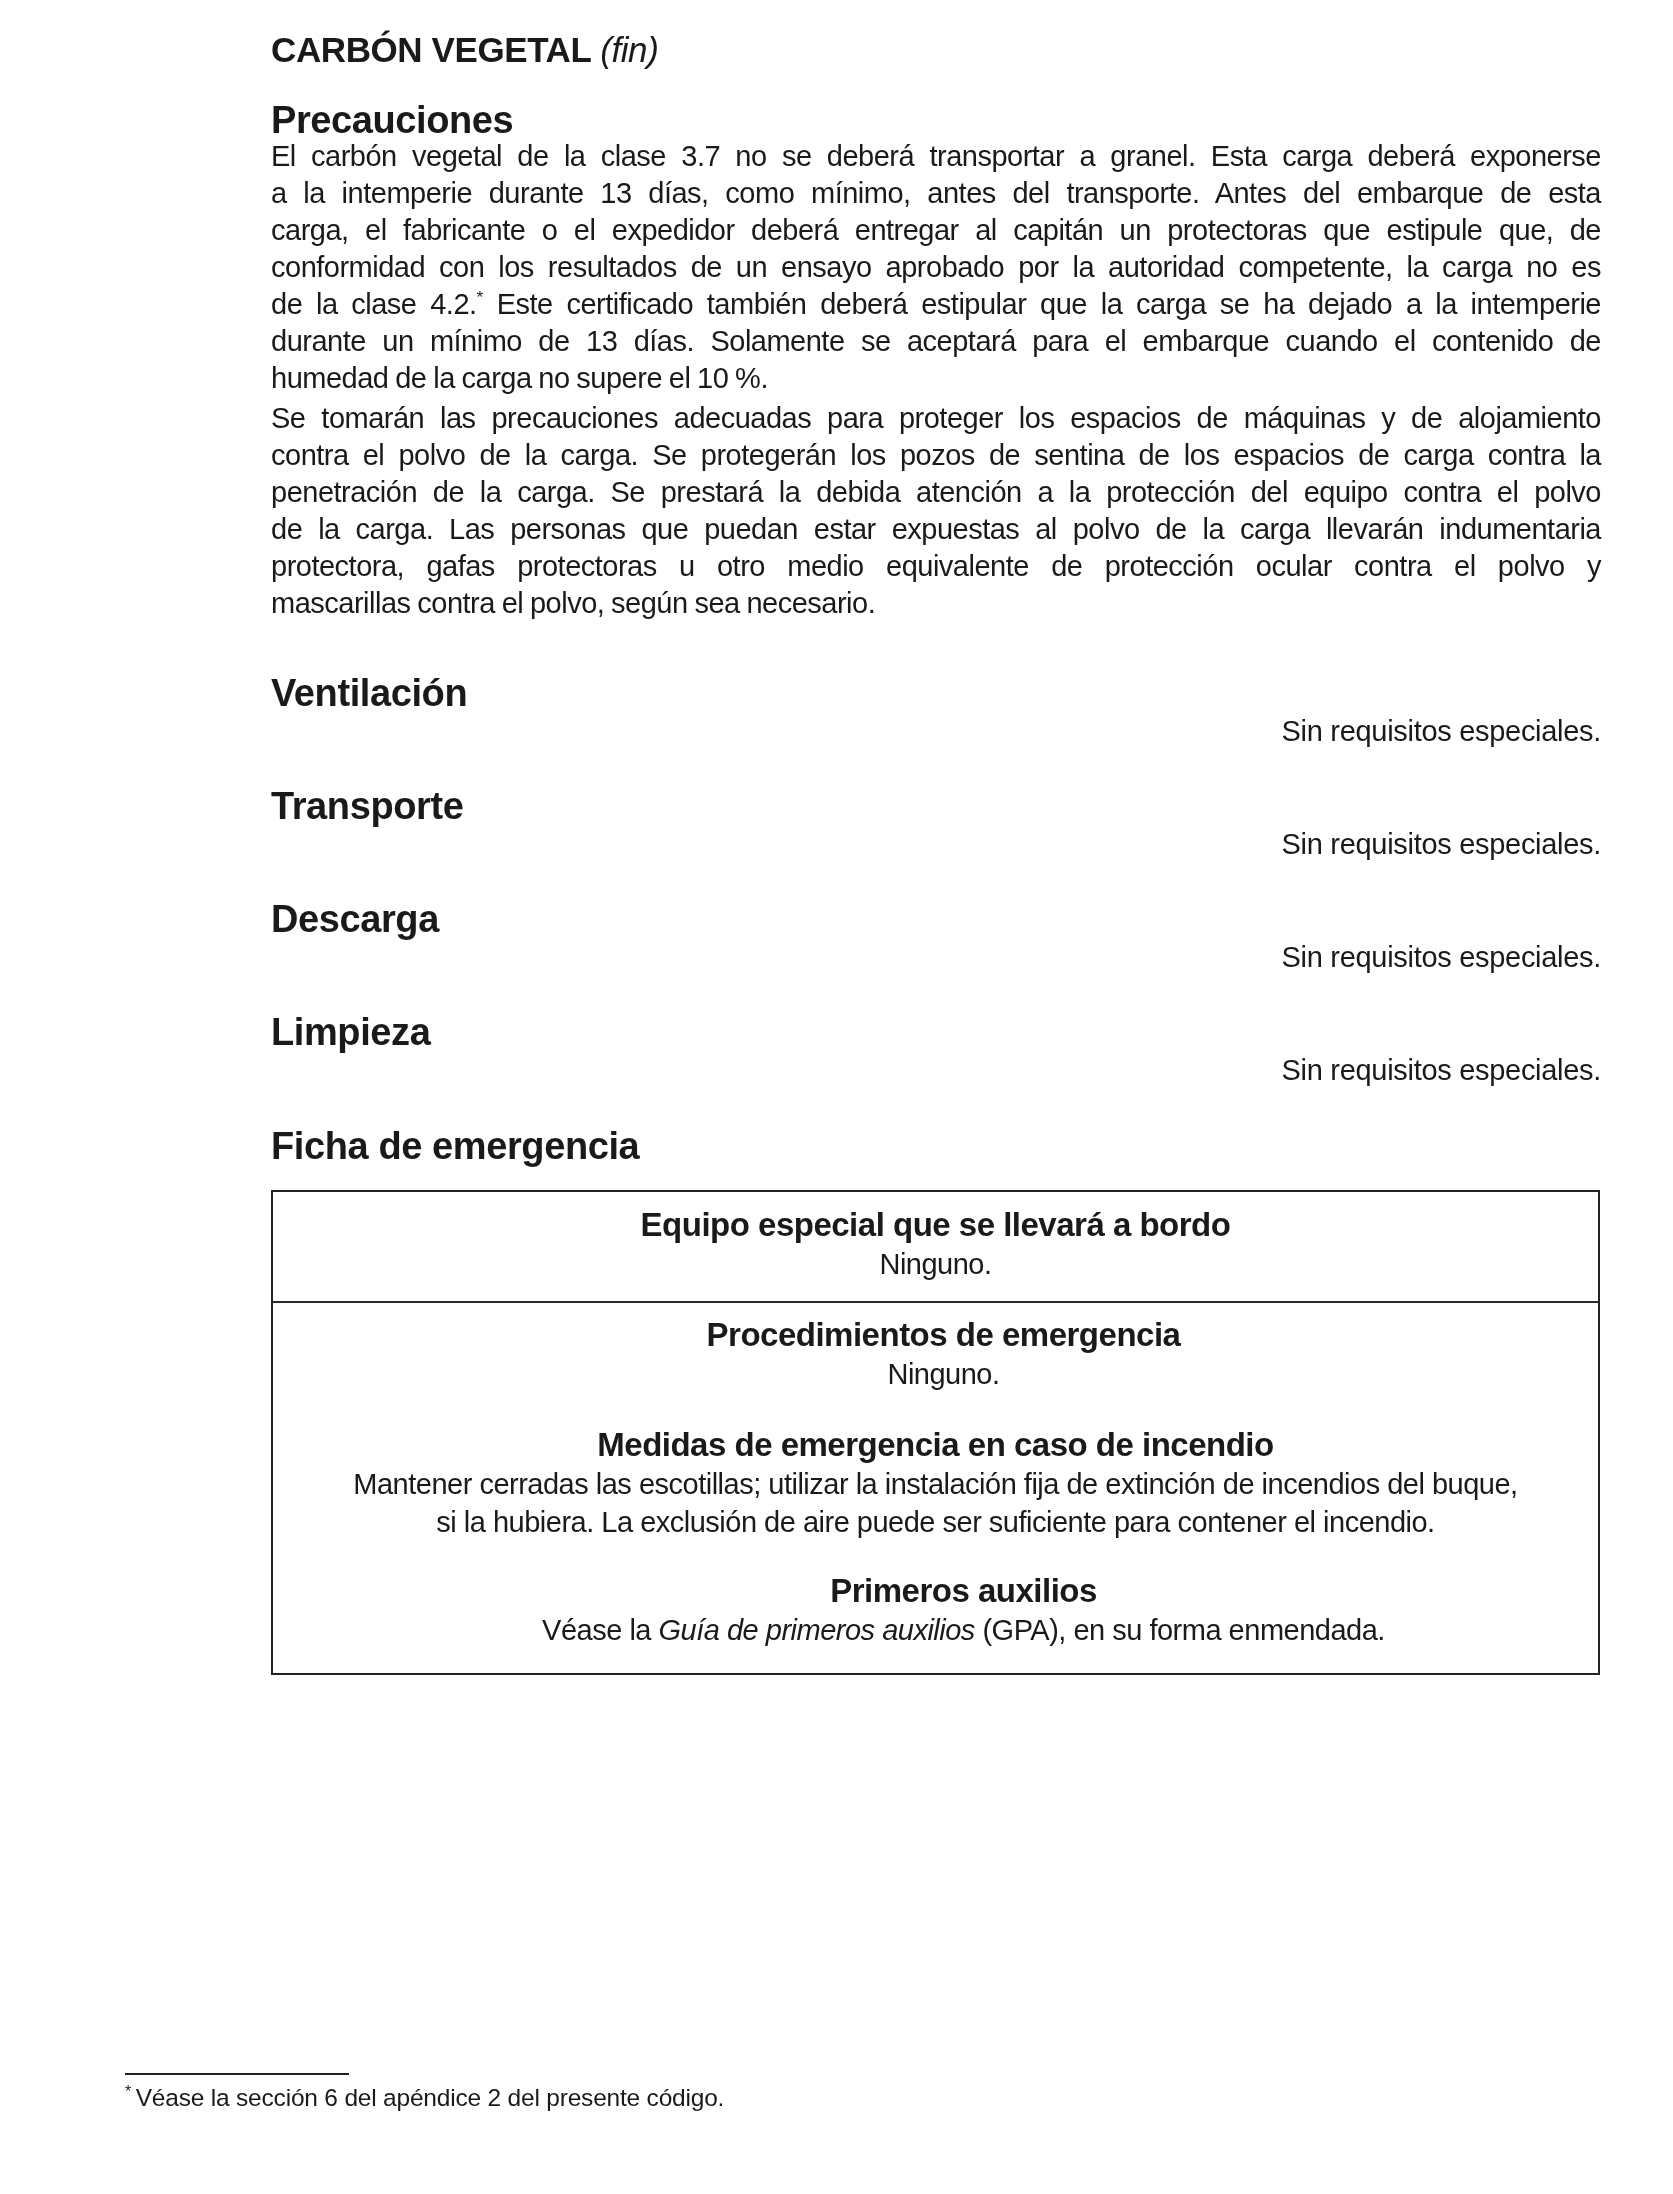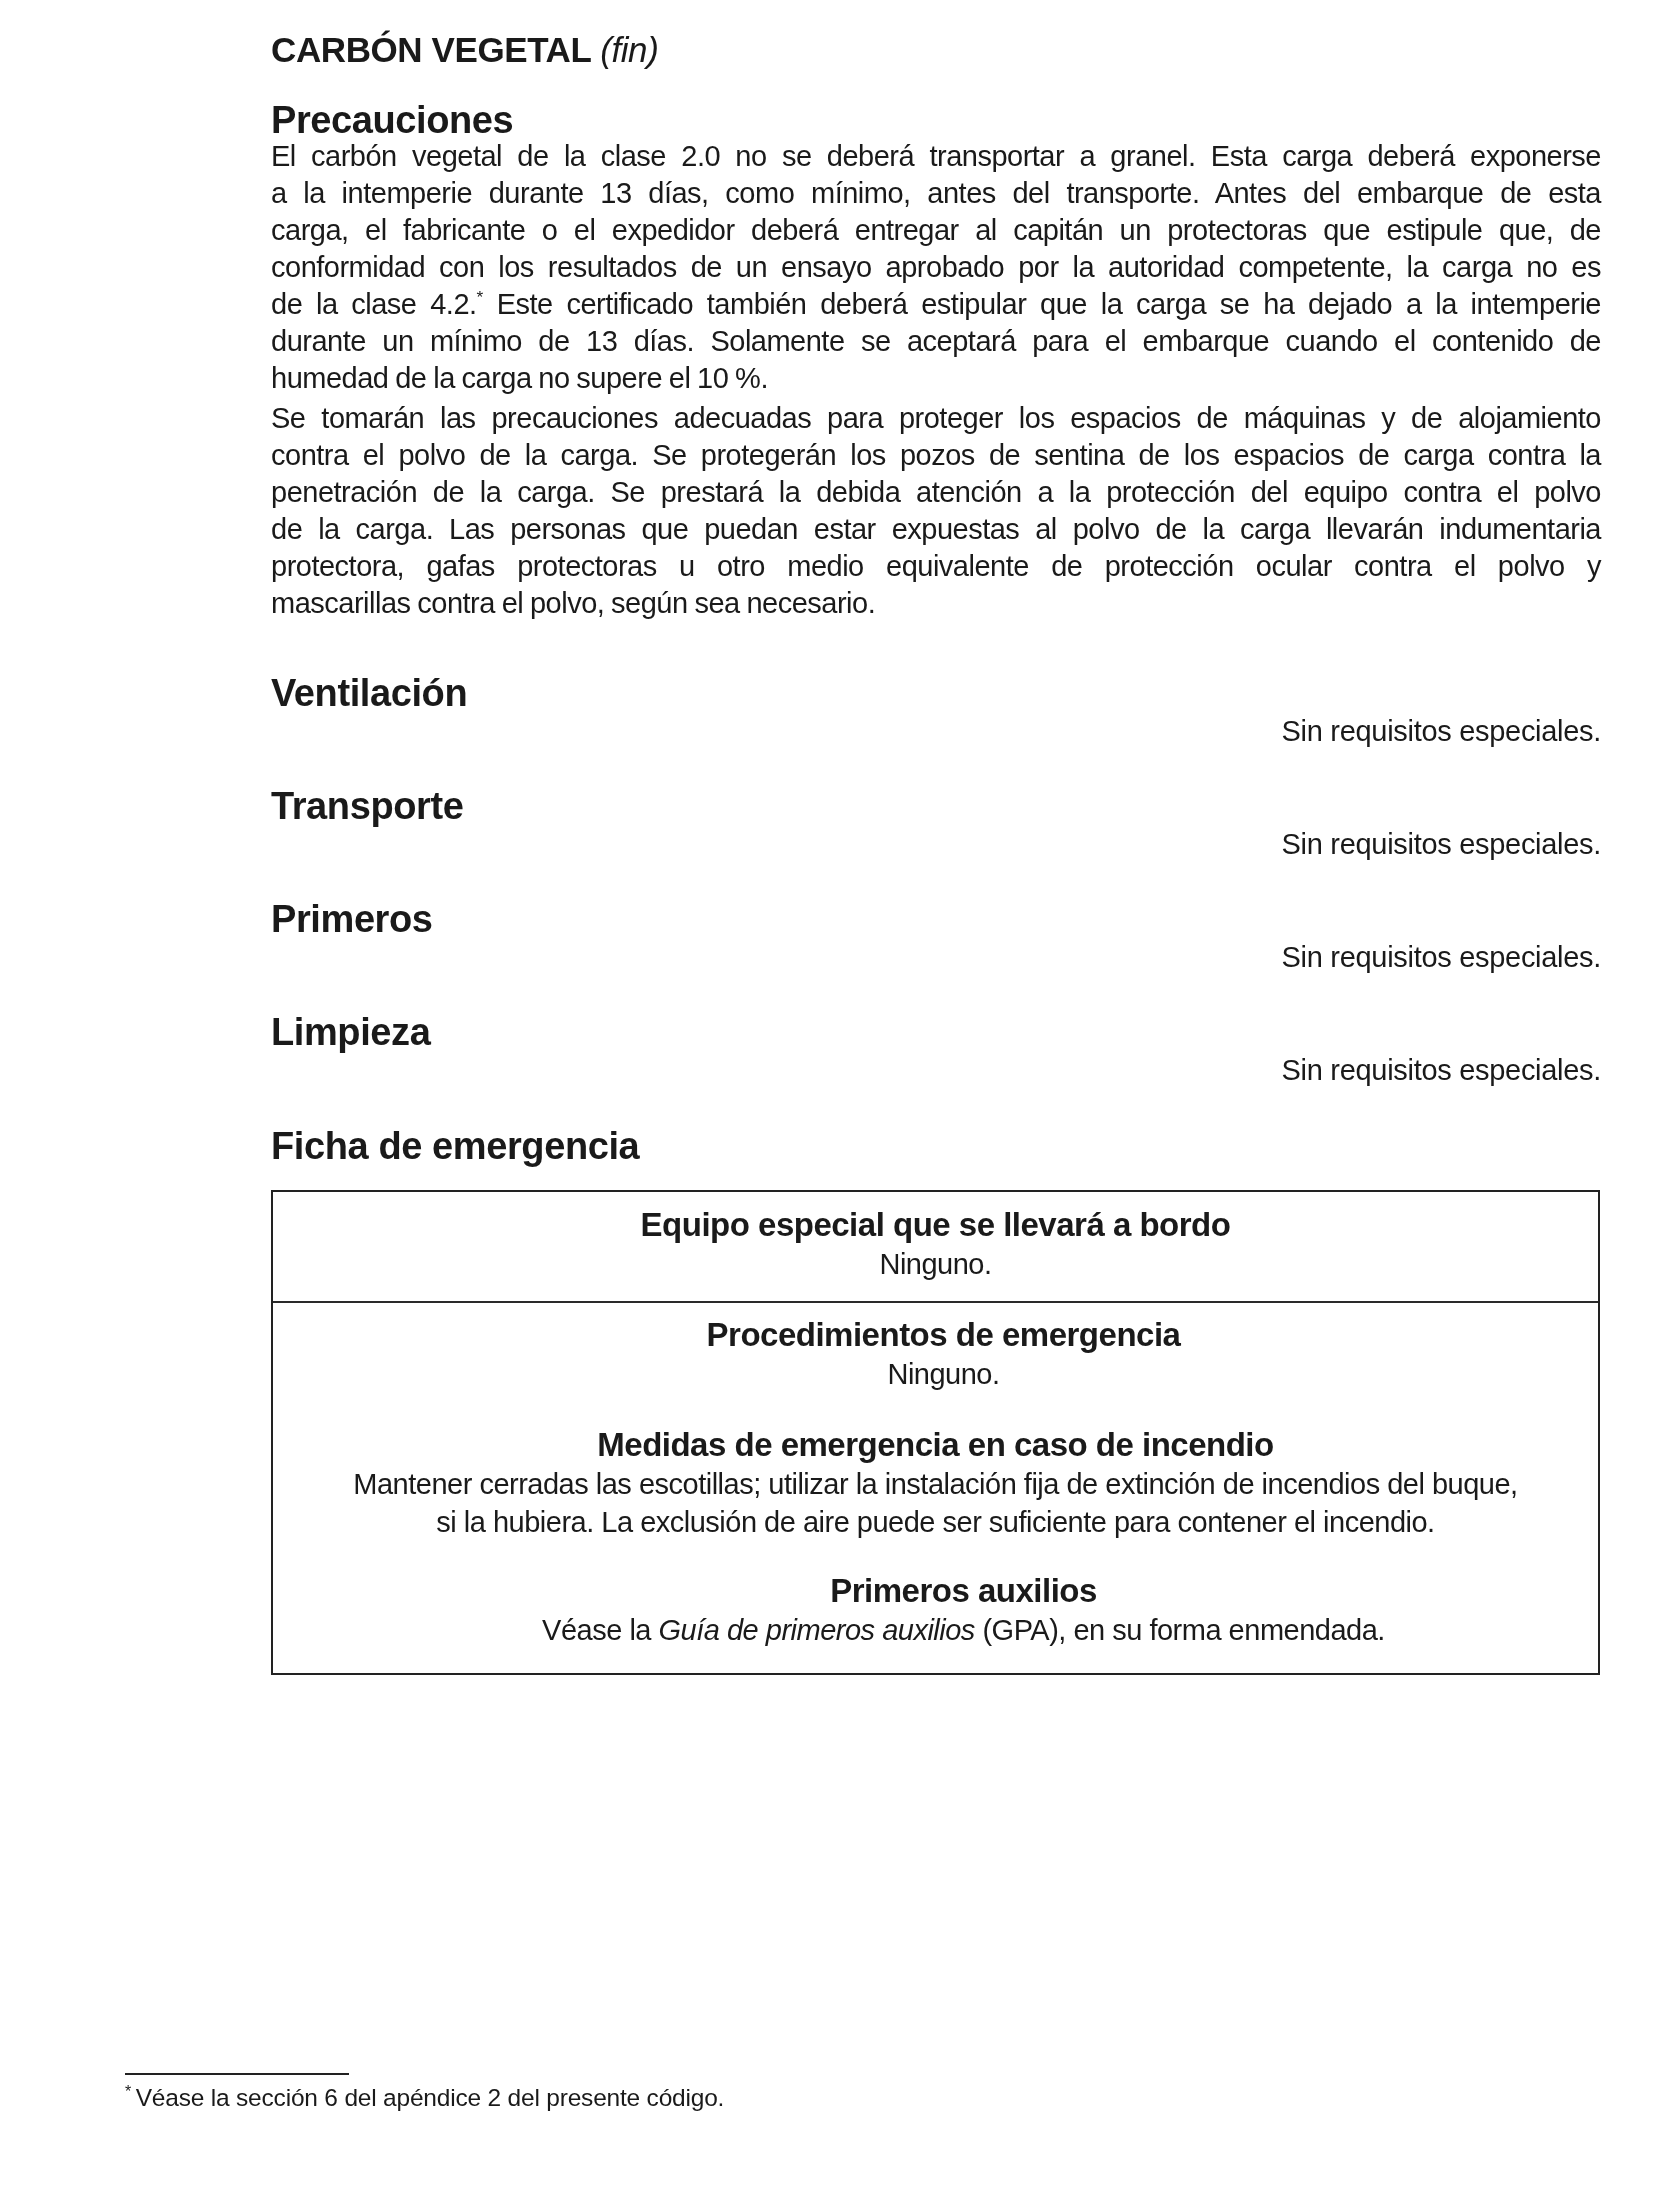--- a/index.html
+++ b/index.html
@@ -142,21 +142,21 @@
 <div class="page">
 
   <div class="title">
     <span>CARBÓN VEGETAL</span>
     <span class="suffix">(fin)</span>
   </div>
 
   <div class="section" style="top:101px;">
     <div class="heading">Precauciones</div>
     <div class="para" style="margin-top:-0.8px;">
-      <span class="line">El carbón vegetal de la clase 2.0 no se deberá transportar a granel. Esta carga deberá exponerse</span>
+      <span class="line">El carbón vegetal de la clase 3.7 no se deberá transportar a granel. Esta carga deberá exponerse</span>
       <span class="line">a la intemperie durante 13 días, como mínimo, antes del transporte. Antes del embarque de esta</span>
       <span class="line">carga, el fabricante o el expedidor deberá entregar al capitán un protectoras que estipule que, de</span>
       <span class="line">conformidad con los resultados de un ensayo aprobado por la autoridad competente, la carga no es</span>
       <span class="line"><span>de la clase 4.2.</span><sup>*</sup> <span>Este certificado también deberá estipular que la carga se ha dejado a la intemperie</span></span>
       <span class="line">durante un mínimo de 13 días. Solamente se aceptará para el embarque cuando el contenido de</span>
       <span class="line last">humedad de la carga no supere el 10 %.</span>
     </div>
     <div class="para" style="margin-top:2.4px;">
       <span class="line">Se tomarán las precauciones adecuadas para proteger los espacios de máquinas y de alojamiento</span>
       <span class="line">contra el polvo de la carga. Se protegerán los pozos de sentina de los espacios de carga contra la</span>
@@ -171,21 +171,21 @@
     <div class="heading">Ventilación</div>
     <div class="simple">Sin requisitos especiales.</div>
   </div>
 
   <div class="section" style="top:787px;">
     <div class="heading">Transporte</div>
     <div class="simple">Sin requisitos especiales.</div>
   </div>
 
   <div class="section" style="top:900px;">
-    <div class="heading">Primeros</div>
+    <div class="heading">Descarga</div>
     <div class="simple">Sin requisitos especiales.</div>
   </div>
 
   <div class="section" style="top:1013px;">
     <div class="heading">Limpieza</div>
     <div class="simple">Sin requisitos especiales.</div>
   </div>
 
   <div class="section" style="top:1127px;">
     <div class="heading">Ficha de emergencia</div>

